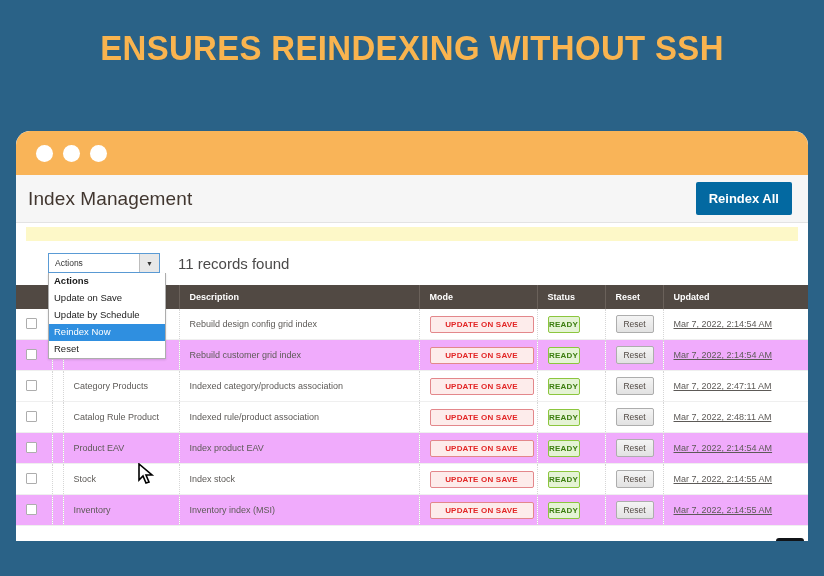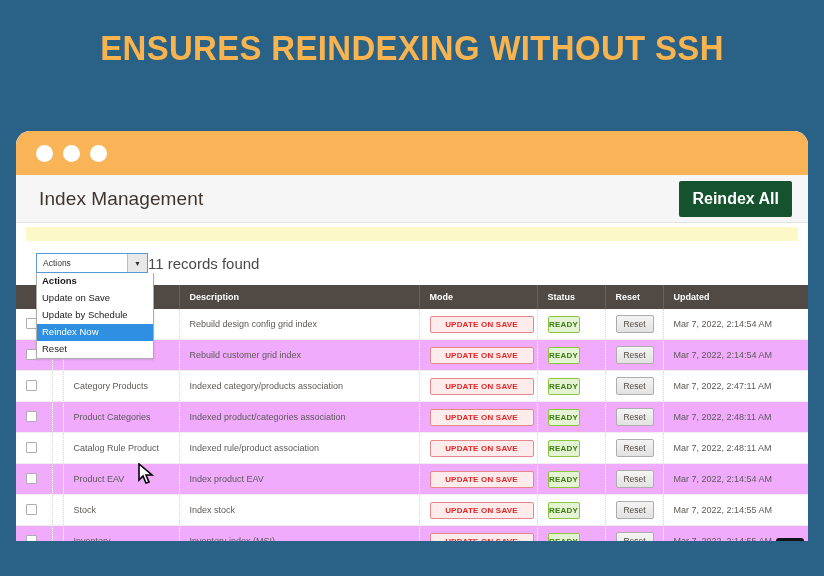--- a/index.html
+++ b/index.html
@@ -52,53 +52,54 @@
   }
 
   
   .pagehead {
     height: 48px;
     background: #f6f6f6;
     border-bottom: 1px solid #e3e3e3;
     display: flex;
     align-items: center;
     justify-content: space-between;
-    padding: 0 16px 0 23px;
+    padding: 0 16px 0 12px;
   }
   .pagetitle {
     font-size: 19px;
     color: #41362f;
     font-weight: normal;
     letter-spacing: 0.1px;
   }
   .reindex-all {
-    background: #14532d;
+    background: #0369a1;
     color: #ffffff;
-    font-size: 16px;
+    font-size: 13px;
     font-weight: bold;
     border: none;
     border-radius: 2px;
     padding: 9px 13px;
     cursor: pointer;
     font-family: "Liberation Sans", sans-serif;
   }
 
   
   .pagebody { background: #ffffff; padding: 0; position: relative; }
   .yellow-banner {
     margin: 4px 10px 0 10px;
     height: 14px;
     background: #fdf8c8;
   }
 
   .toolbar {
     height: 44px;
     display: flex;
     align-items: center;
-    padding-left: 20px;
+    padding-left: 32px;
+    gap: 18px;
   }
   .select-wrap {
     position: relative;
     width: 112px; height: 20px;
   }
   .select-box {
     width: 112px; height: 20px;
     border: 1px solid #5a9bd5;
     background: #ffffff;
     display: flex;
@@ -204,21 +205,21 @@
     font-size: 9px;
     color: #5d5a57;
     padding: 6px 0 6px 10px;
     height: 25.5px;
     border-right: 1px dotted #d6d6d6;
     border-bottom: 1px solid #efefef;
     vertical-align: middle;
     white-space: nowrap;
     overflow: hidden;
   }
-  table.grid td:last-child { border-right: none; }
+  table.grid td:last-child { border-right: none; text-decoration: underline; }
   table.grid tr.alt td { background: #f0abfc; }
 
   .cb {
     width: 11px; height: 11px;
     border: 1px solid #adadad;
     background: #fff;
     display: inline-block;
     border-radius: 1px;
     cursor: pointer;
   }
@@ -355,30 +356,20 @@
             <tr>
               <td class="col-cb"><span class="cb"></span></td>
               <td class="col-id"></td>
               <td class="col-name">Category Products</td>
               <td class="col-desc">Indexed category/products association</td>
               <td class="col-mode"><span class="badge-mode">UPDATE ON SAVE</span></td>
               <td class="col-stat"><span class="badge-status">READY</span></td>
               <td class="col-rst"><span class="btn-reset">Reset</span></td>
               <td class="col-upd">Mar 7, 2022, 2:47:11 AM</td>
             </tr>
-            <tr class="alt">
-              <td class="col-cb"><span class="cb"></span></td>
-              <td class="col-id"></td>
-              <td class="col-name">Product Categories</td>
-              <td class="col-desc">Indexed product/categories association</td>
-              <td class="col-mode"><span class="badge-mode">UPDATE ON SAVE</span></td>
-              <td class="col-stat"><span class="badge-status">READY</span></td>
-              <td class="col-rst"><span class="btn-reset">Reset</span></td>
-              <td class="col-upd">Mar 7, 2022, 2:48:11 AM</td>
-            </tr>
             <tr>
               <td class="col-cb"><span class="cb"></span></td>
               <td class="col-id"></td>
               <td class="col-name">Catalog Rule Product</td>
               <td class="col-desc">Indexed rule/product association</td>
               <td class="col-mode"><span class="badge-mode">UPDATE ON SAVE</span></td>
               <td class="col-stat"><span class="badge-status">READY</span></td>
               <td class="col-rst"><span class="btn-reset">Reset</span></td>
               <td class="col-upd">Mar 7, 2022, 2:48:11 AM</td>
             </tr>

